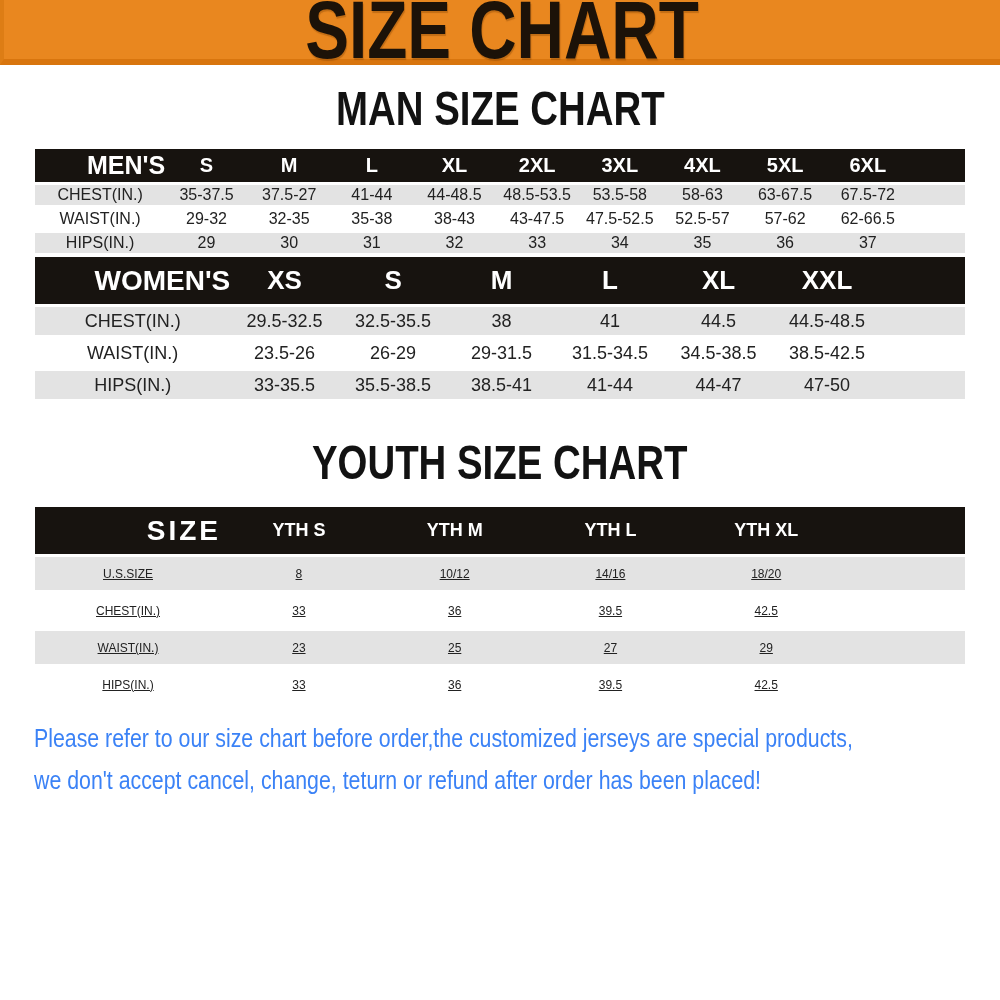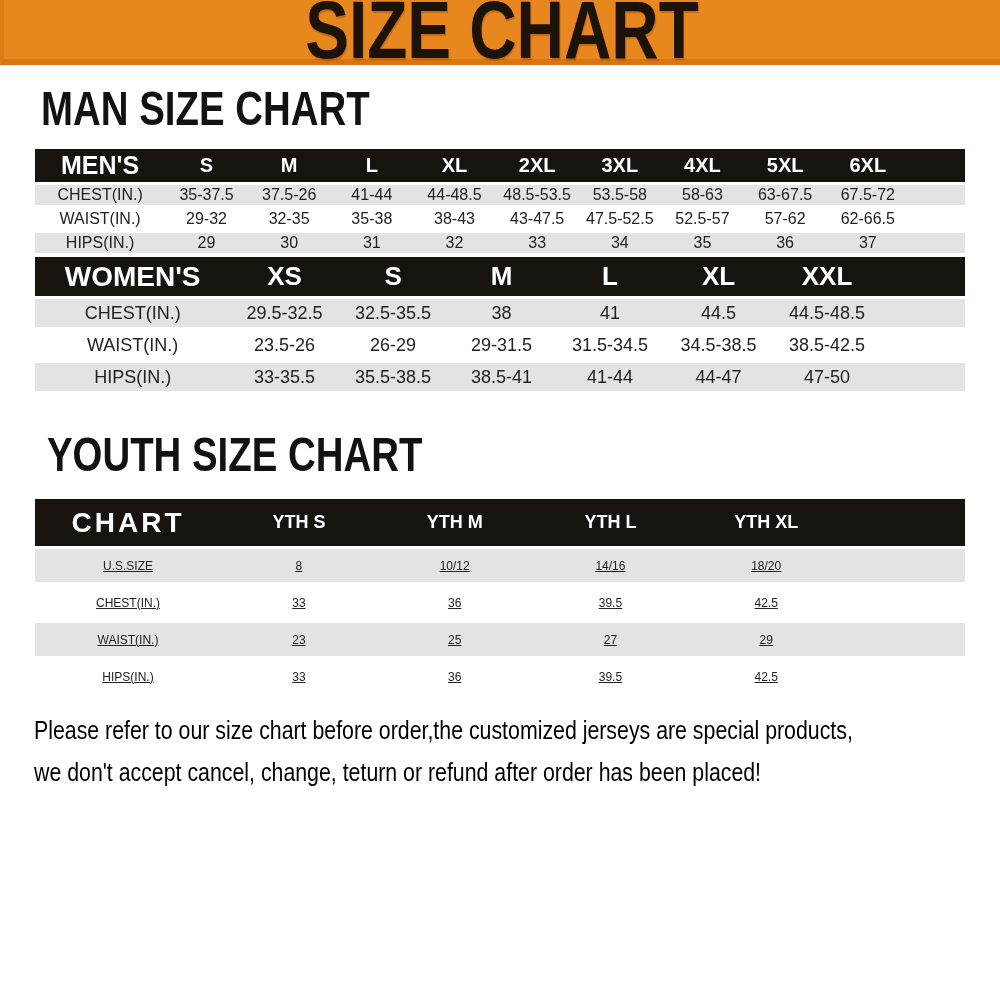--- a/index.html
+++ b/index.html
@@ -28,20 +28,21 @@
     color: #1c1208;
     letter-spacing: 0px;
     transform: scale(0.80, 1.0);
     transform-origin: center;
     text-shadow: 1px 2px 1px rgba(120,60,0,0.35);
     white-space: nowrap;
   }
 
   
   .section-title {
+    text-align: center;
     font-size: 48px;
     line-height: 48px;
     font-weight: bold;
     color: #121212;
   }
   .section-title > span {
     display: inline-block;
     transform: scaleX(0.80);
     transform-origin: center;
     white-space: nowrap;
@@ -64,56 +65,56 @@
     overflow: hidden;
     white-space: nowrap;
   }
   .size-table thead th {
     background: #17130f;
     color: #ffffff;
     font-weight: bold;
     border-bottom: 3px solid #ffffff;
   }
   .size-table thead th.label-col {
-    text-align: center;
+    text-align: right;
     padding-left: 0;
   }
   .size-table tbody tr:nth-child(odd)  { background: #e3e3e3; }
   .size-table tbody tr:nth-child(even) { background: #ffffff; }
   .size-table tbody td {
     border-bottom: 4px solid #ffffff;
     color: #222222;
   }
 
   
   table.men thead th { height: 36px; font-size: 20px; }
   table.men thead th.label-col { font-size: 25px; }
   table.men tbody td { height: 24px; font-size: 16px; }
   table.men .label-col  { width: 14%; }
   table.men .spacer-col { width: 6%; }
 
   
-  table.women thead th { height: 42px; font-size: 26px; }
+  table.women thead th { height: 50px; font-size: 26px; }
   table.women thead th.label-col { font-size: 28px; }
   table.women tbody td { height: 32px; font-size: 18px; }
   table.women .label-col  { width: 21%; }
   table.women .spacer-col { width: 9%; }
 
   
   table.youth thead th { height: 50px; font-size: 18px; }
   table.youth thead th.label-col { font-size: 28px; letter-spacing: 3px; }
   table.youth tbody td { height: 37px; font-size: 12px; text-decoration: underline; }
   table.youth .label-col  { width: 20%; }
   table.youth .spacer-col { width: 13%; }
 
   
   .notice {
     margin-top: 12px;
     padding-left: 34px;
-    color: #000000;
+    color: #3b82f6;
   }
   .notice p {
     font-size: 26px;
     line-height: 42px;
     white-space: nowrap;
     transform: scaleX(0.82);
     transform-origin: left center;
   }
 </style>
 </head>
@@ -143,21 +144,21 @@
             <th>4XL</th>
             <th>5XL</th>
             <th>6XL</th>
             <th class="spacer-col"></th>
           </tr>
         </thead>
         <tbody>
           <tr>
             <td class="label-col">CHEST(IN.)</td>
             <td>35-37.5</td>
-            <td>37.5-26</td>
+            <td>37.5-27</td>
             <td>41-44</td>
             <td>44-48.5</td>
             <td>48.5-53.5</td>
             <td>53.5-58</td>
             <td>58-63</td>
             <td>63-67.5</td>
             <td>67.5-72</td>
             <td class="spacer-col"></td>
           </tr>
           <tr>
@@ -235,21 +236,21 @@
           </tr>
         </tbody>
       </table>
 
     <h2 class="section-title youth">
       <span>YOUTH SIZE CHART</span>
     </h2>
     <table class="size-table youth">
         <thead>
           <tr>
-            <th class="label-col">CHART</th>
+            <th class="label-col">SIZE</th>
             <th>YTH S</th>
             <th>YTH M</th>
             <th>YTH L</th>
             <th>YTH XL</th>
             <th class="spacer-col"></th>
           </tr>
         </thead>
         <tbody>
           <tr>
             <td class="label-col">U.S.SIZE</td>

